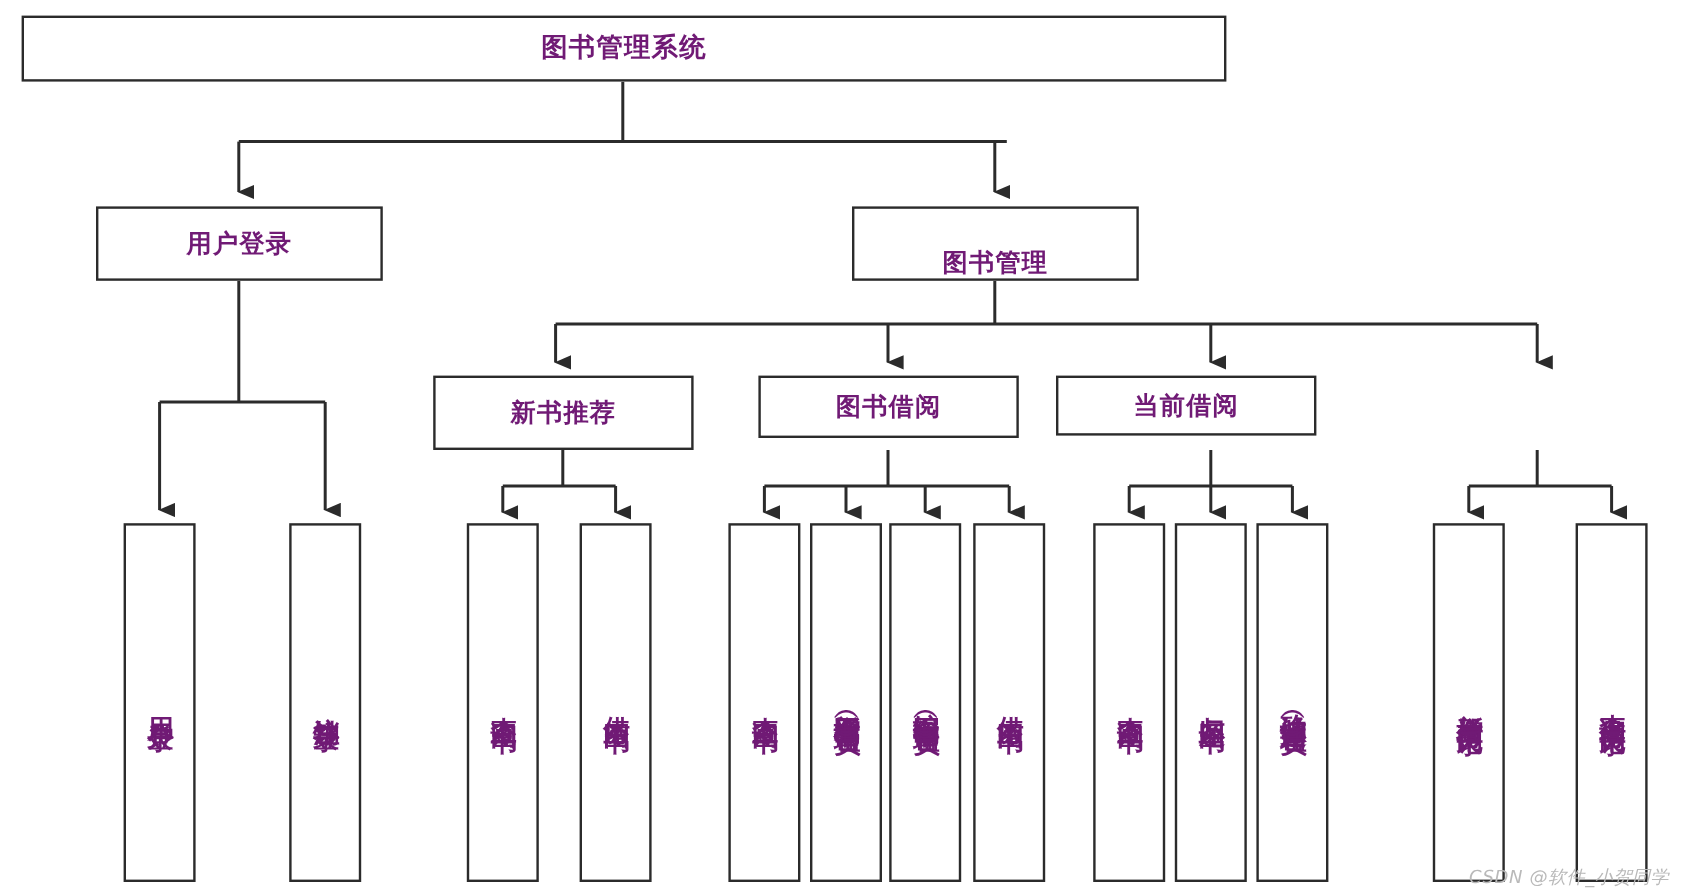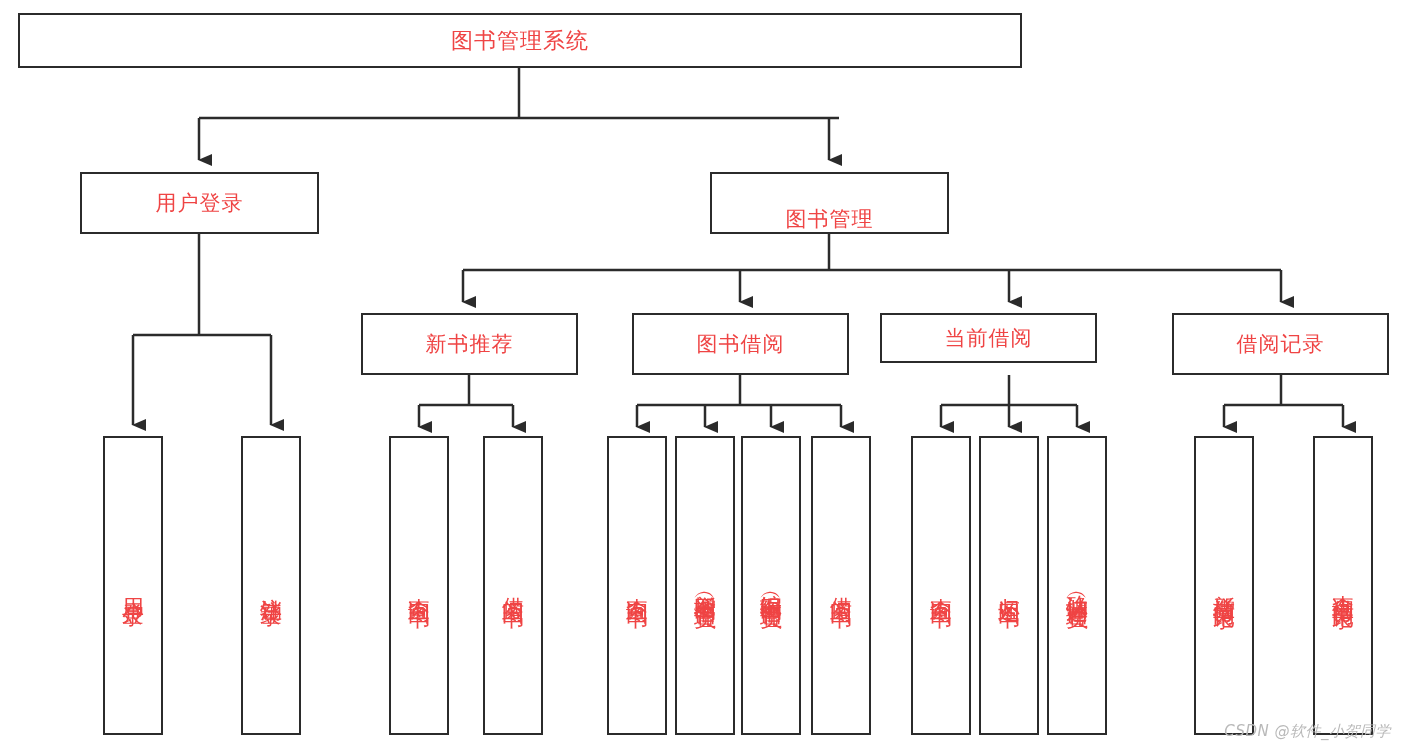--- a/index.html
+++ b/index.html
@@ -16,21 +16,22 @@
   svg.connectors{position:absolute;left:0;top:0;width:1405px;height:747px;pointer-events:none;}
 
   .node{
     position:absolute;
     box-sizing:border-box;
     background:#ffffff;
     border:2.5px solid #2b2b2b;
     display:flex;
     align-items:center;
     justify-content:center;
-    color:#ef4444;
+    color:#701a75;
+    font-weight:bold;
   }
   .node .label{
     font-size:21px;
     line-height:1.25;
     letter-spacing:1px;
     white-space:nowrap;
   }
 
   
   .node.horiz .label{font-size:21px;}
@@ -132,31 +133,28 @@
   </div>
 
   <div class="node horiz" style="left:710px;top:172px;width:239px;height:62px;align-items:flex-end;">
     <span class="label">图书管理</span>
   </div>
 
   <div class="node horiz" style="left:361px;top:313px;width:217px;height:62px;">
     <span class="label">新书推荐</span>
   </div>
 
-  <div class="node horiz" style="left:632px;top:313px;width:217px;height:62px;">
+  <div class="node horiz" style="left:632px;top:313px;width:217px;height:52px;">
     <span class="label">图书借阅</span>
   </div>
 
   <div class="node horiz" style="left:880px;top:313px;width:217px;height:50px;">
     <span class="label">当前借阅</span>
   </div>
 
-  <div class="node horiz" style="left:1172px;top:313px;width:217px;height:62px;">
-    <span class="label">借阅记录</span>
-  </div>
 
   <div class="node vert" style="left:103px;top:436px;width:60px;height:299px;">
     <span class="label">用户登录</span>
   </div>
 
   <div class="node vert" style="left:241px;top:436px;width:60px;height:299px;">
     <span class="label">注销登录</span>
   </div>
 
   <div class="node vert" style="left:389px;top:436px;width:60px;height:299px;">

